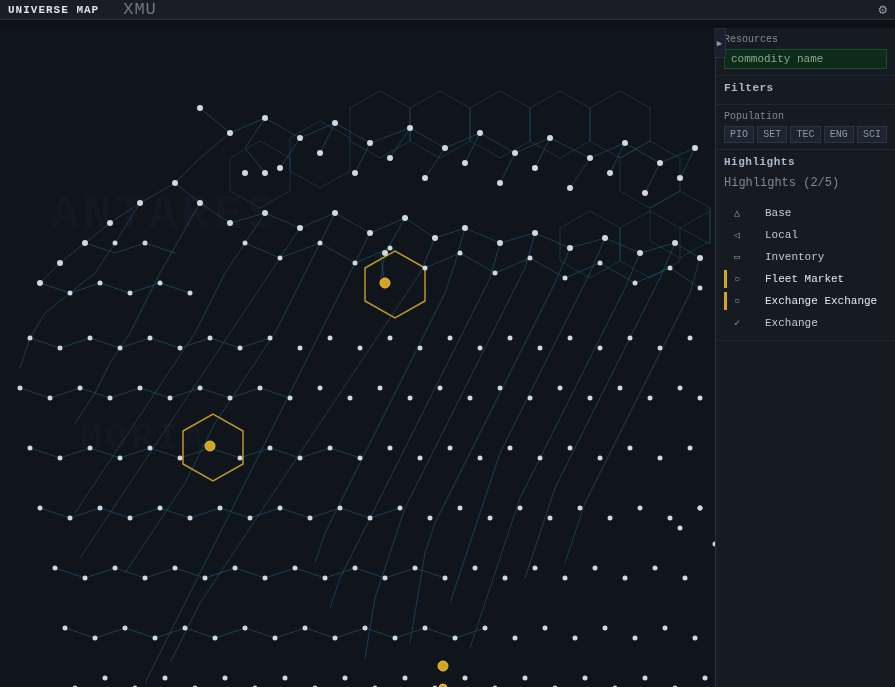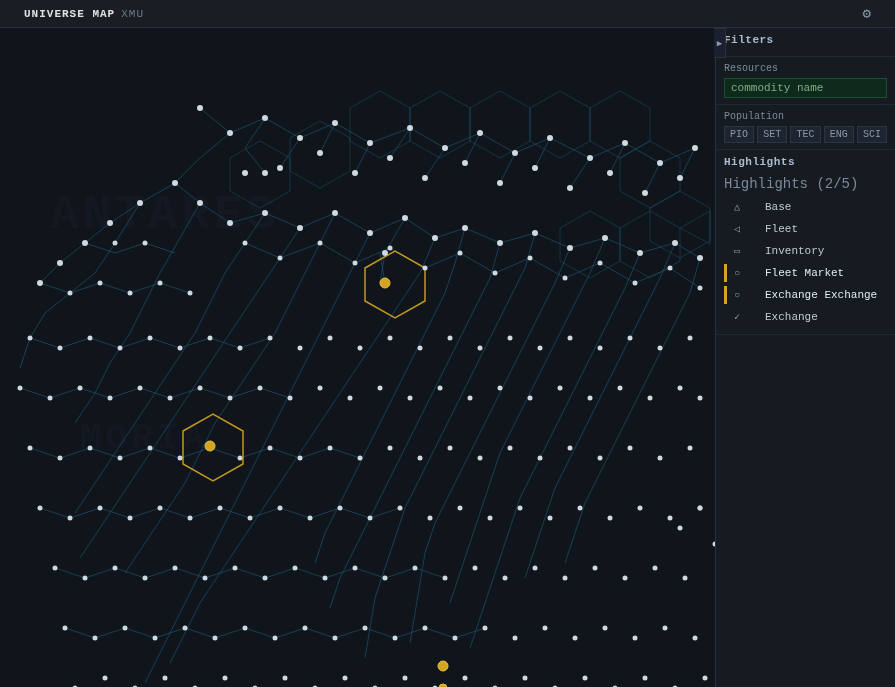--- a/index.html
+++ b/index.html
@@ -11,38 +11,38 @@
       font-size: 12px;
       color: #c8c8c8;
       overflow: hidden;
       position: relative;
     }
 
     
     #header {
       position: absolute;
       top: 0; left: 0; right: 0;
-      height: 28px;
+      height: 20px;
       background: #1a1e24;
       border-bottom: 1px solid #2a3040;
       display: flex;
       align-items: center;
-      padding: 0 24px;
+      padding: 0 8px;
       z-index: 10;
     }
     #header-title {
       color: #e0e0e0;
       font-size: 11px;
       font-weight: bold;
       letter-spacing: 1px;
     }
     #header-subtitle {
       color: #6a7a8a;
-      font-size: 11px;
-      margin-left: 6px;
+      font-size: 17px;
+      margin-left: 24px;
       letter-spacing: 1px;
     }
     #settings-icon {
       margin-left: auto;
       color: #8899aa;
       font-size: 14px;
       cursor: pointer;
     }
 
     
@@ -878,53 +878,53 @@
       <circle cx="700" cy="480" r="2.5" class="map-node"></circle>
       <circle cx="680" cy="500" r="2.5" class="map-node"></circle>
       <circle cx="715" cy="516" r="2.5" class="map-node"></circle>
     </g>
   </svg>
 </div>
 
 <div id="right-panel">
 
   <div class="panel-section">
-    <div class="panel-section-title">Filters</div>
-  </div>
-
-  <div class="panel-section">
     <div style="font-size:10px; color:#7a8a9a; margin-bottom:4px;">Resources</div>
     <input type="text" id="resources-input" placeholder="commodity name" style="">
+  </div>
+
+  <div class="panel-section">
+    <div class="panel-section-title">Filters</div>
   </div>
 
   <div class="panel-section">
     <div style="font-size:10px; color:#7a8a9a; ">Population</div>
     <div class="pop-buttons">
       <div class="pop-btn">PIO</div>
       <div class="pop-btn">SET</div>
       <div class="pop-btn">TEC</div>
       <div class="pop-btn">ENG</div>
       <div class="pop-btn">SCI</div>
     </div>
   </div>
 
   <div class="panel-section">
     <div class="highlights-header">
       <div class="panel-section-title">Highlights</div>
     </div>
-    <div style="font-size:14px; color:#7a8a9a; margin-bottom:4px;">Highlights (2/5)</div>
+    <div style="font-size:12px; color:#7a8a9a; margin-bottom:12px;">Highlights (2/5)</div>
 
     <div class="highlight-item">
       <span class="highlight-icon">△</span>
       <span class="highlight-label">Base</span>
     </div>
 
     <div class="highlight-item">
       <span class="highlight-icon">◁</span>
-      <span class="highlight-label">Fleet</span>
+      <span class="highlight-label">Local</span>
     </div>
 
     <div class="highlight-item">
       <span class="highlight-icon">▭</span>
       <span class="highlight-label">Inventory</span>
     </div>
 
     <div class="highlight-item active">
       <div class="highlight-active-bar"></div>
       <span class="highlight-icon">○</span>

